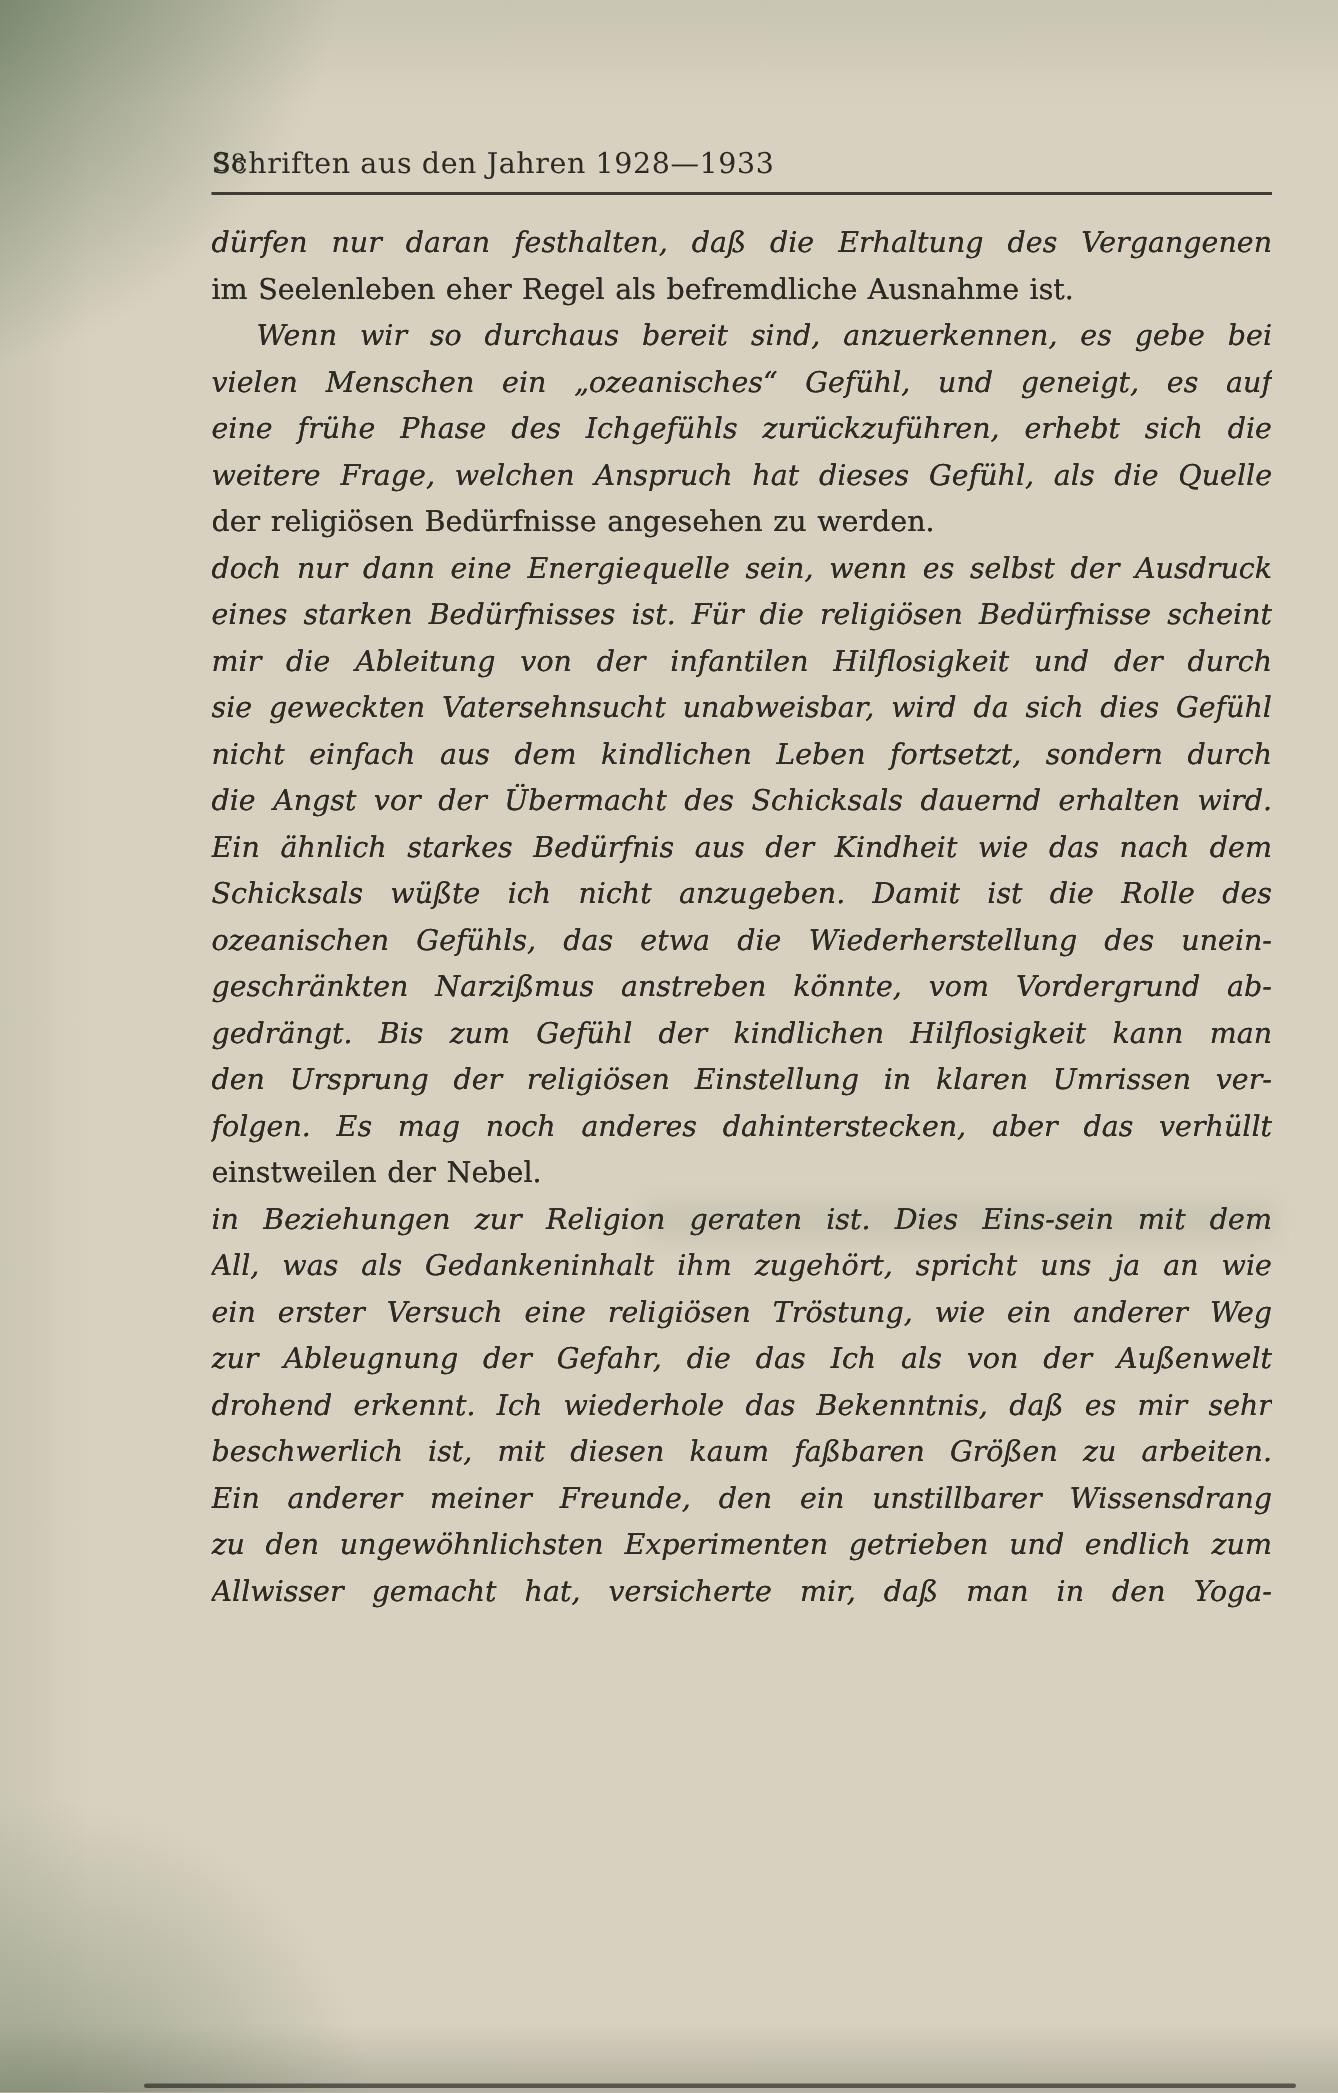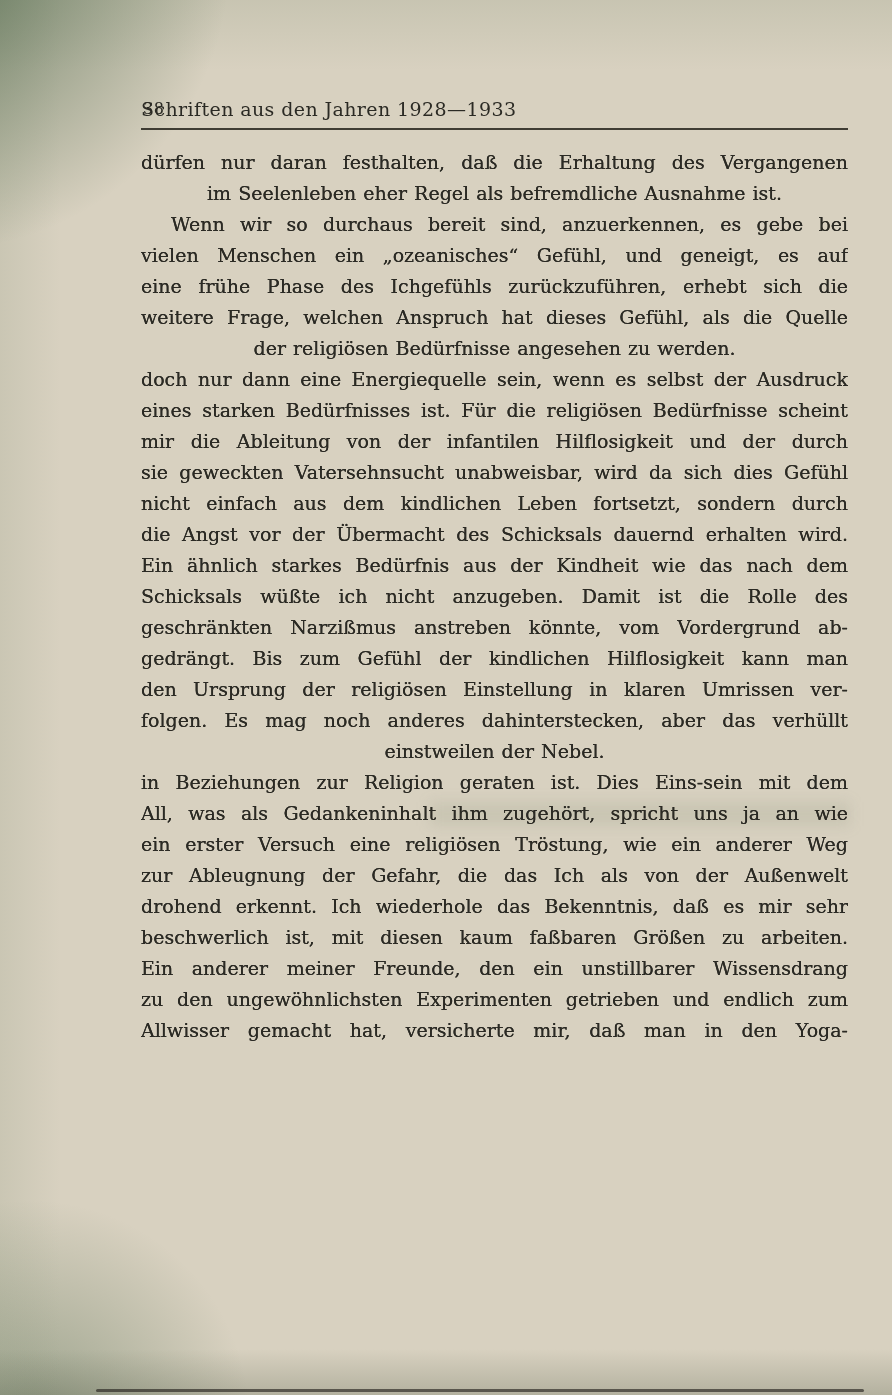--- a/index.html
+++ b/index.html
@@ -79,28 +79,29 @@
   .text-block {
     margin-top: 17px;
     font-size: 19px;
     text-shadow: 0 0 0.4px currentColor;
     word-spacing: 1px;
   }
 
   .line {
     line-height: 31px;
     height: 31px;
-    text-align: center;
+    text-align: left;
     white-space: normal;
     overflow: hidden;
   }
 
   .line.just {
     text-align: justify;
     text-align-last: justify;
+    font-style: italic;
   }
 
   .line.indent {
     text-indent: 30px;
   }
 </style>
 </head>
 <body>
 
 <div class="page">
@@ -130,20 +131,21 @@
         </div>
         <div>
           <div class="line just">doch nur dann eine Energiequelle sein, wenn es selbst der Ausdruck</div>
           <div class="line just">eines starken Bedürfnisses ist. Für die religiösen Bedürfnisse scheint</div>
           <div class="line just">mir die Ableitung von der infantilen Hilflosigkeit und der durch</div>
           <div class="line just">sie geweckten Vatersehnsucht unabweisbar, wird da sich dies Gefühl</div>
           <div class="line just">nicht einfach aus dem kindlichen Leben fortsetzt, sondern durch</div>
           <div class="line just">die Angst vor der Übermacht des Schicksals dauernd erhalten wird.</div>
           <div class="line just">Ein ähnlich starkes Bedürfnis aus der Kindheit wie das nach dem</div>
           <div class="line just">Schicksals wüßte ich nicht anzugeben. Damit ist die Rolle des</div>
+          <div class="line just">ozeanischen Gefühls, das etwa die Wiederherstellung des unein-</div>
           <div class="line just">geschränkten Narzißmus anstreben könnte, vom Vordergrund ab-</div>
           <div class="line just">gedrängt. Bis zum Gefühl der kindlichen Hilflosigkeit kann man</div>
           <div class="line just">den Ursprung der religiösen Einstellung in klaren Umrissen ver-</div>
           <div class="line just">folgen. Es mag noch anderes dahinterstecken, aber das verhüllt</div>
           <div class="line">einstweilen der Nebel.</div>
         </div>
         <div>
           <div class="line just">in Beziehungen zur Religion geraten ist. Dies Eins-sein mit dem</div>
           <div class="line just">All, was als Gedankeninhalt ihm zugehört, spricht uns ja an wie</div>
           <div class="line just">ein erster Versuch eine religiösen Tröstung, wie ein anderer Weg</div>

